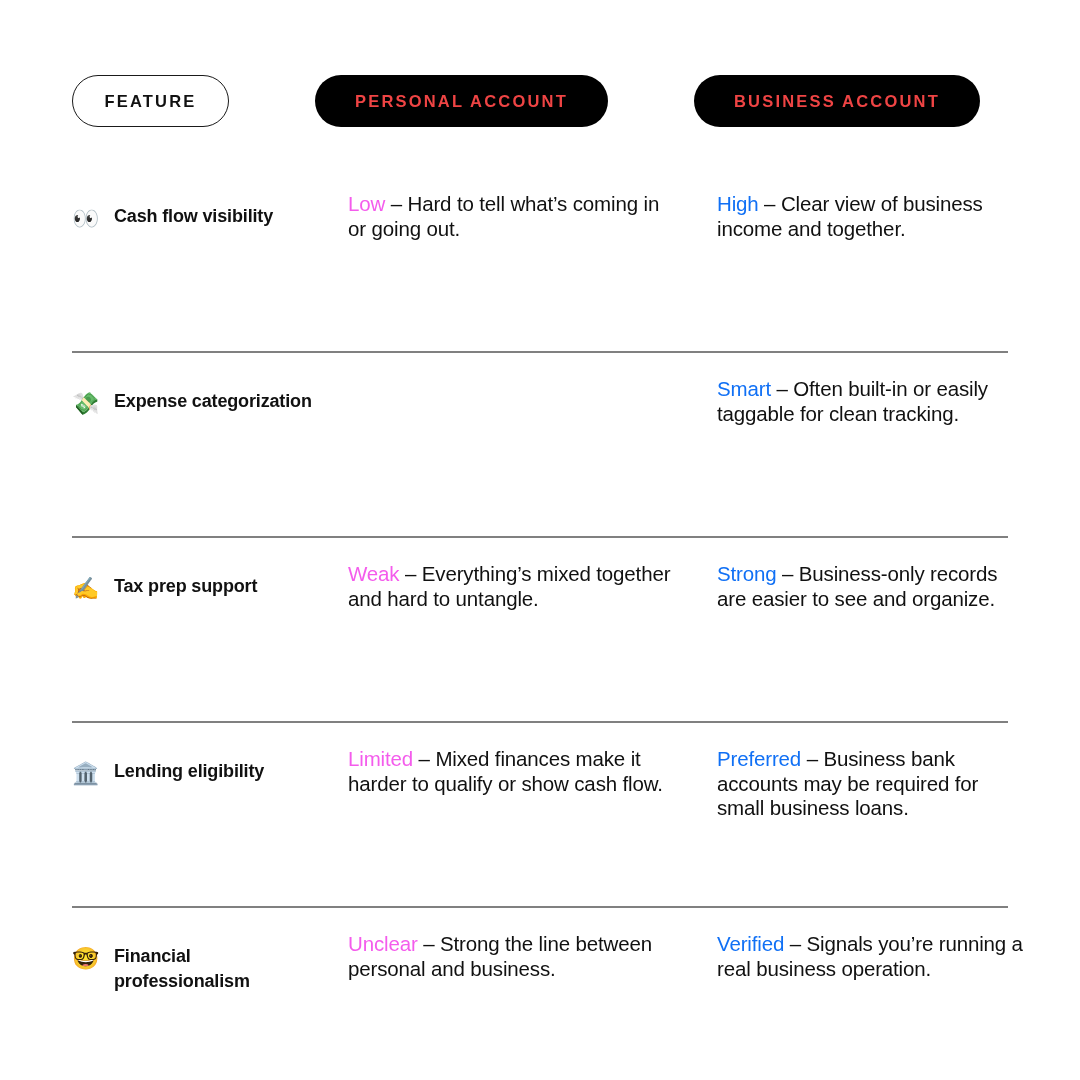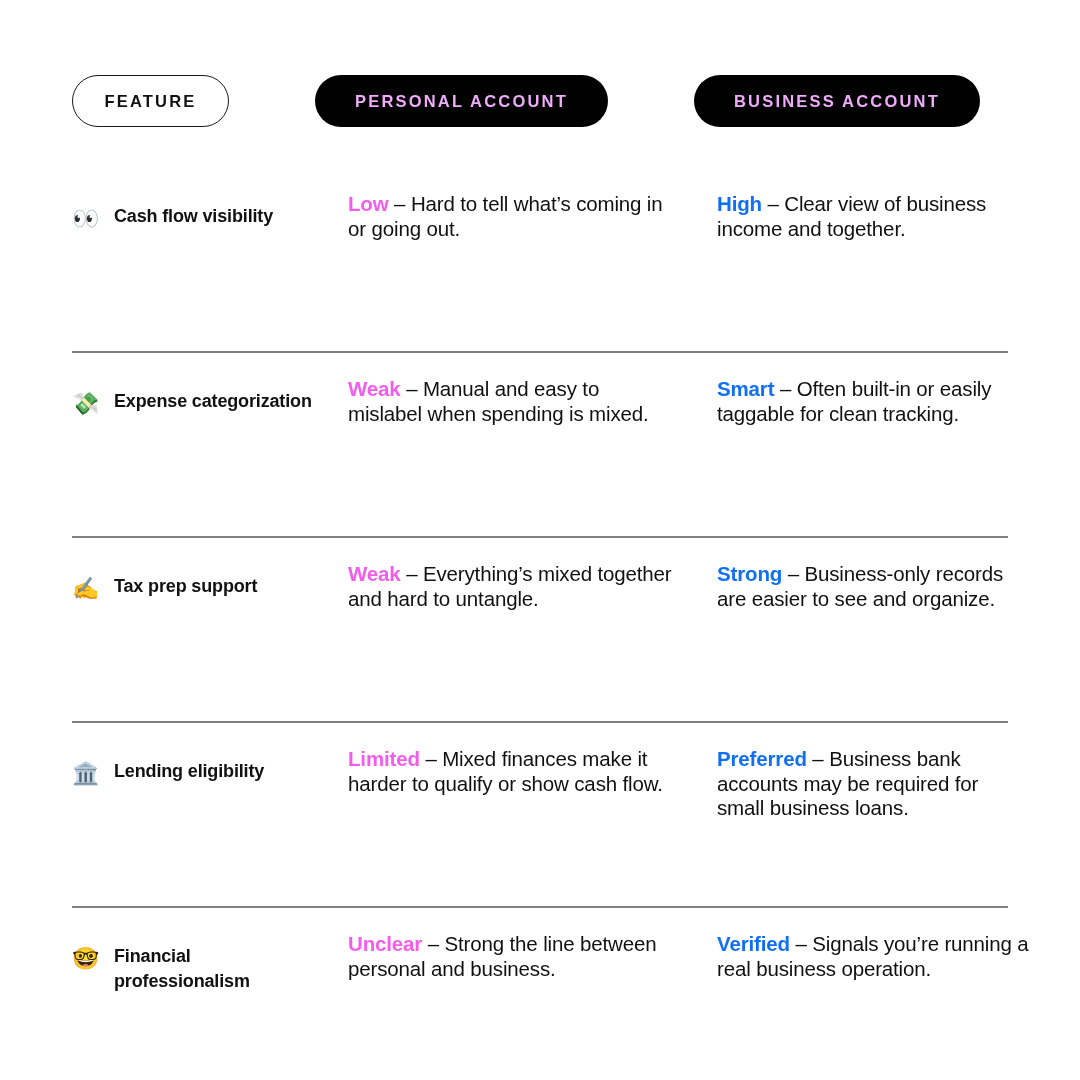--- a/index.html
+++ b/index.html
@@ -47,21 +47,21 @@
   }
   .pill-outline {
     left: 72px;
     width: 157px;
     border: 1.6px solid #1a1a1a;
     background: #ffffff;
     color: #111111;
   }
   .pill-solid {
     background: #000000;
-    color: #f0abfc;
+    color: #ef4444;
   }
   .pill-personal { left: 315px; width: 293px; }
   .pill-business { left: 694px; width: 286px; }
 
   
   .rows {
     position: absolute;
     left: 0;
     top: 168px;
     width: 1080px;
@@ -113,21 +113,21 @@
     top: 24px;
     font-size: 20.5px;
     line-height: 24.5px;
     letter-spacing: -0.15px;
     color: #111111;
   }
   .cell-personal { left: 348px; width: 330px; }
   .cell-business { left: 717px; width: 312px; }
 
   .verdict-word {
-    font-weight: 700;
+    font-weight: 400;
     margin-top: 6px;
   }
   .verdict-personal .verdict-word { color: #f45cec; }
   .verdict-business .verdict-word { color: #1070f5; }
   .verdict-body { color: #111111; }
 
   
   .divider {
     position: absolute;
     left: 72px;
@@ -172,23 +172,20 @@
       </div>
       <div class="divider"></div>
     </div>
 
     <div class="row">
       <div class="row-inner">
         <div class="cell-feature">
           <span class="feature-emoji">💸</span>
           <span class="feature-name">Expense categorization</span>
         </div>
-        <div class="cell-verdict cell-personal verdict-personal">
-          <span class="verdict-word">Weak</span><span class="verdict-body"> – </span><span class="verdict-body">Manual and easy to mislabel when spending is mixed.</span>
-        </div>
         <div class="cell-verdict cell-business verdict-business">
           <span class="verdict-word">Smart</span><span class="verdict-body"> – </span><span class="verdict-body">Often built-in or easily taggable for clean tracking.</span>
         </div>
       </div>
       <div class="divider"></div>
     </div>
 
     <div class="row">
       <div class="row-inner">
         <div class="cell-feature">

